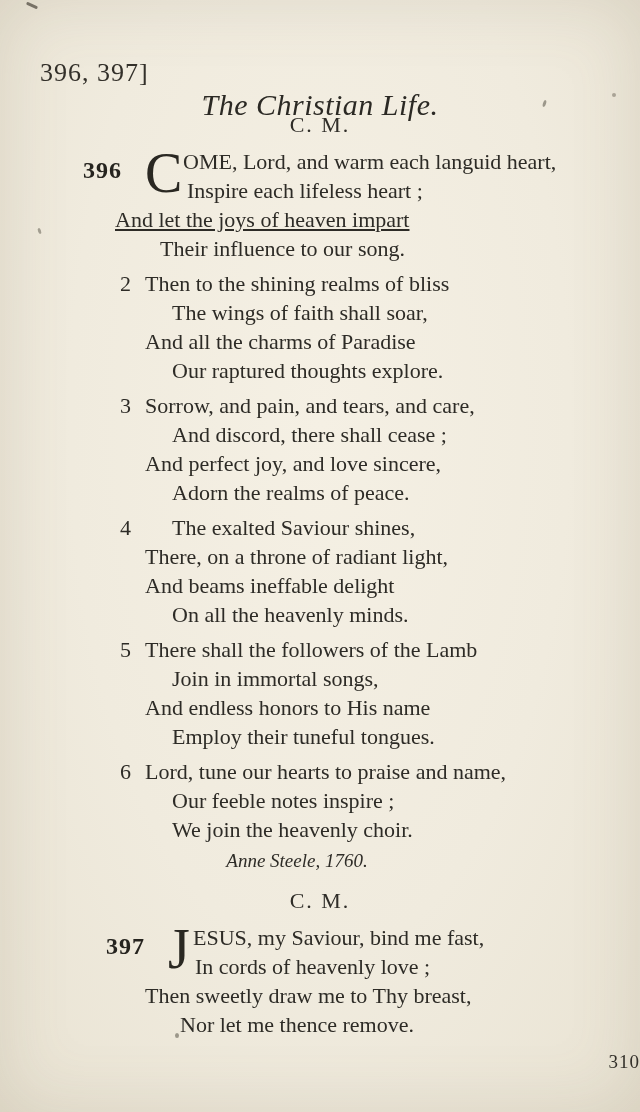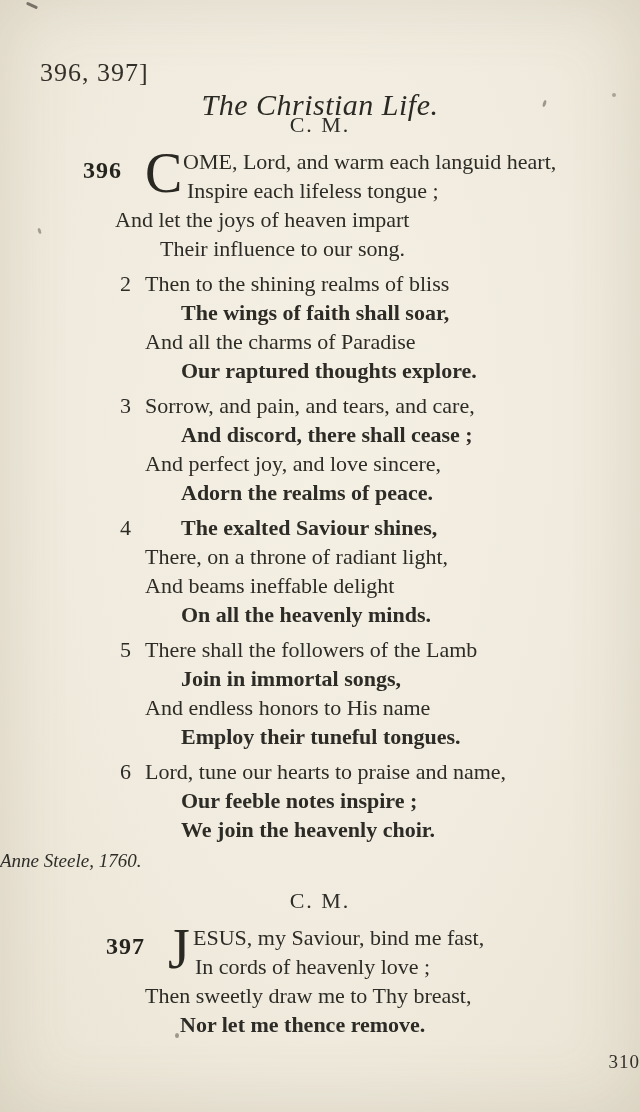--- a/index.html
+++ b/index.html
@@ -55,34 +55,34 @@
     font-size:22px;
   }
   .dropcap {
     position:absolute; left:0; top:0;
     font-size:56px; line-height:52px; color:#2a2822;
   }
 
   
   .h396 .l0 { margin-left:38px; }
   .h396 .l1 { margin-left:42px; }
-  .h396 .l2 { margin-left:-30px; }
+  .h396 .l2 { margin-left:-30px;text-decoration:underline; }
   .h396 .l3 { margin-left:15px; }
 
   
   .h397 .l0 { margin-left:25px; }
   .h397 .l1 { margin-left:27px; }
   .h397 .l2 { margin-left:-23px; }
-  .h397 .l3 { margin-left:12px;font-weight:bold; }
+  .h397 .l3 { margin-left:12px; }
 
   
-  .v .l1, .v .l3 { margin-left:36px;font-weight:bold; }
+  .v .l1, .v .l3 { margin-left:27px; }
 
   .attribution {
-    text-align:left; padding-right:46px;
+    text-align:center; padding-right:46px;
     font-style:italic; font-size:19px; color:#2f2d28;
     margin-top:2px;
   }
 
   .page-number {
     text-align:right; font-size:19px; letter-spacing:1px;
     margin-top:12px; color:#33302a;
   }
 
   
@@ -112,21 +112,21 @@
   </div>
 
   <div class="meter meter-396">C. M.</div>
 
   <section class="hymn-396">
 
     <div class="stanza h396">
       <span class="hymn-no">396</span>
       <span class="dropcap">C</span>
       <div class="line l0">OME, Lord, and warm each languid heart,</div>
-      <div class="line l1">Inspire each lifeless tongue ;</div>
+      <div class="line l1">Inspire each lifeless heart ;</div>
       <div class="line l2">And let the joys of heaven impart</div>
       <div class="line l3">Their influence to our song.</div>
     </div>
 
     <div class="stanza v">
       <span class="verse-no">2</span>
       <div class="line l0">Then to the shining realms of bliss</div>
       <div class="line l1">The wings of faith shall soar,</div>
       <div class="line l2">And all the charms of Paradise</div>
       <div class="line l3">Our raptured thoughts explore.</div>

